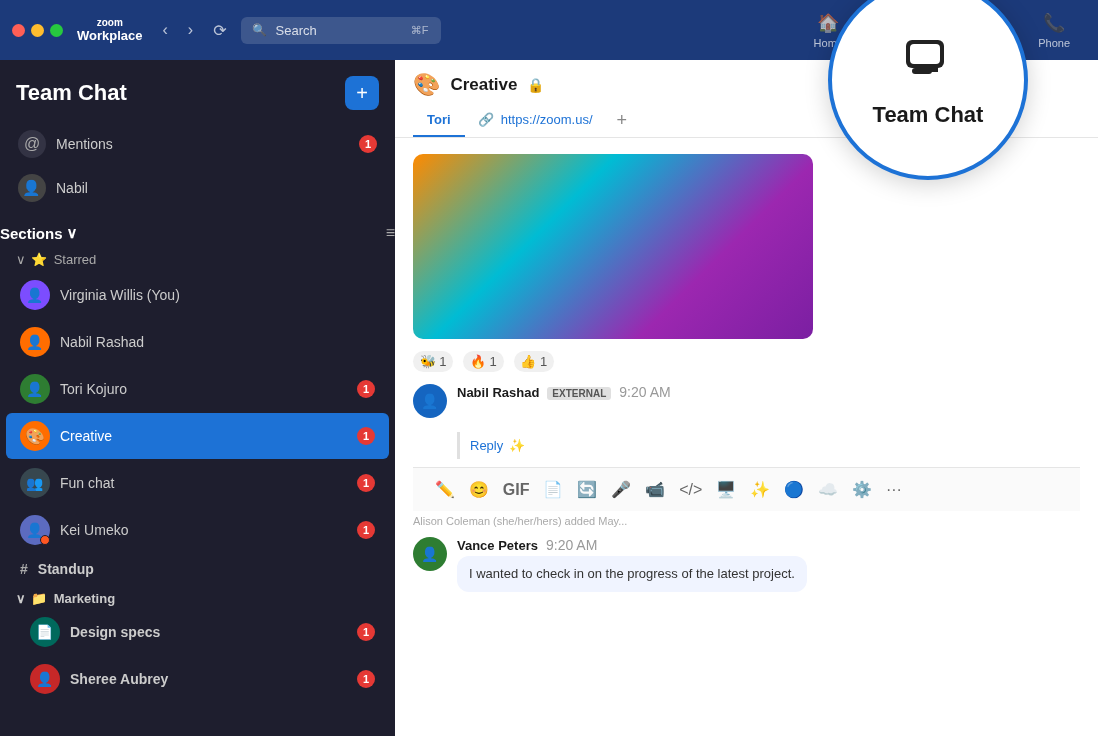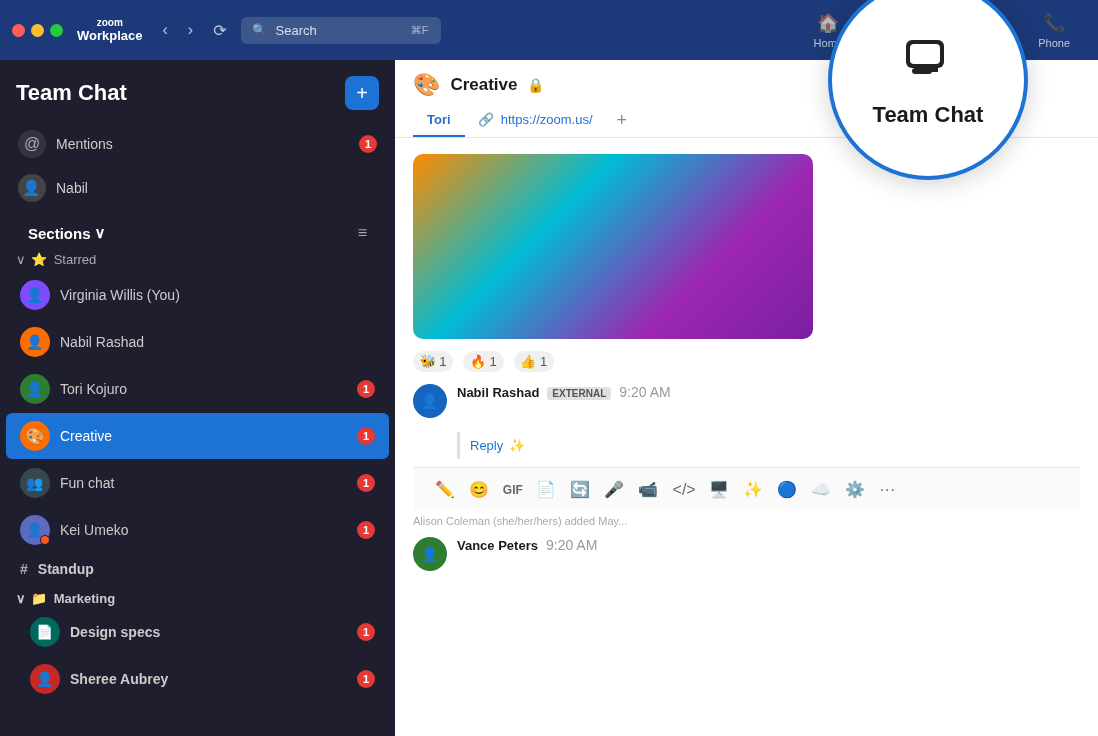--- a/index.html
+++ b/index.html
@@ -67,21 +67,21 @@
     .menu-item .badge {
       margin-left: auto; background: #e53935; color: #fff;
       border-radius: 50%; width: 18px; height: 18px;
       font-size: 11px; display: flex; align-items: center; justify-content: center;
       font-weight: 700;
     }
     .menu-icon { width: 28px; height: 28px; border-radius: 50%; background: #444; display: flex; align-items: center; justify-content: center; font-size: 15px; }
 
     .sections-header {
       display: flex; align-items: center; justify-content: space-between;
-      padding: 10px 28px 6px;
+      padding: 10px 0 6px;
     }
     .sections-title { color: #fff; font-size: 15px; font-weight: 600; display: flex; align-items: center; gap: 4px; cursor: pointer; }
     .filter-icon { color: #aaa; font-size: 16px; cursor: pointer; }
     .group-label {
       display: flex; align-items: center; gap: 6px;
       padding: 4px 16px; color: #aaa; font-size: 13px; cursor: pointer;
     }
     .chat-list { overflow-y: auto; flex: 1; }
     .chat-item {
       display: flex; align-items: center; gap: 10px;
@@ -384,21 +384,21 @@
     </div>
 
     <div class="reply-box">
       <span>Reply</span>
       <span>✨</span>
     </div>
 
     <div class="toolbar">
       <button class="tool-btn">✏️</button>
       <button class="tool-btn">😊</button>
-      <button class="tool-btn" style="font-size:12px; font-weight:700;">GIF</button>
+      <button class="tool-btn" style="font-size:16px; font-weight:700;">GIF</button>
       <button class="tool-btn">📄</button>
       <button class="tool-btn">🔄</button>
       <button class="tool-btn">🎤</button>
       <button class="tool-btn">📹</button>
       <button class="tool-btn">&lt;/&gt;</button>
       <button class="tool-btn">🖥️</button>
       <button class="tool-btn" style="color:#5c6bc0;">✨</button>
       <button class="tool-btn" style="color:#1565c0;">🔵</button>
       <button class="tool-btn" style="color:#1976d2;">☁️</button>
       <button class="tool-btn">⚙️</button>
@@ -407,20 +407,21 @@
 
     <div class="system-msg">Alison Coleman (she/her/hers) added May...</div>
 
     <div class="message-group">
       <div class="msg-avatar" style="background:#2e7d32; color:#fff; font-size:14px;">👤</div>
       <div class="msg-content">
         <div class="msg-header">
           <span class="msg-name">Vance Peters</span>
           <span class="msg-time">9:20 AM</span>
         </div>
+        <div class="msg-text" style="background:#f0f4ff; padding: 8px 12px; border-radius: 12px; display: inline-block;">I wanted to check in on the progress of the latest project.</div>
       </div>
     </div>
   </div>
 </div>
 
 <div class="tooltip-overlay">
   <div class="tooltip-circle">
     <span class="tooltip-chat-icon">
       <svg width="52" height="52" viewBox="0 0 52 52" fill="none">
         <rect x="4" y="8" width="38" height="28" rx="6" fill="#222"></rect>

